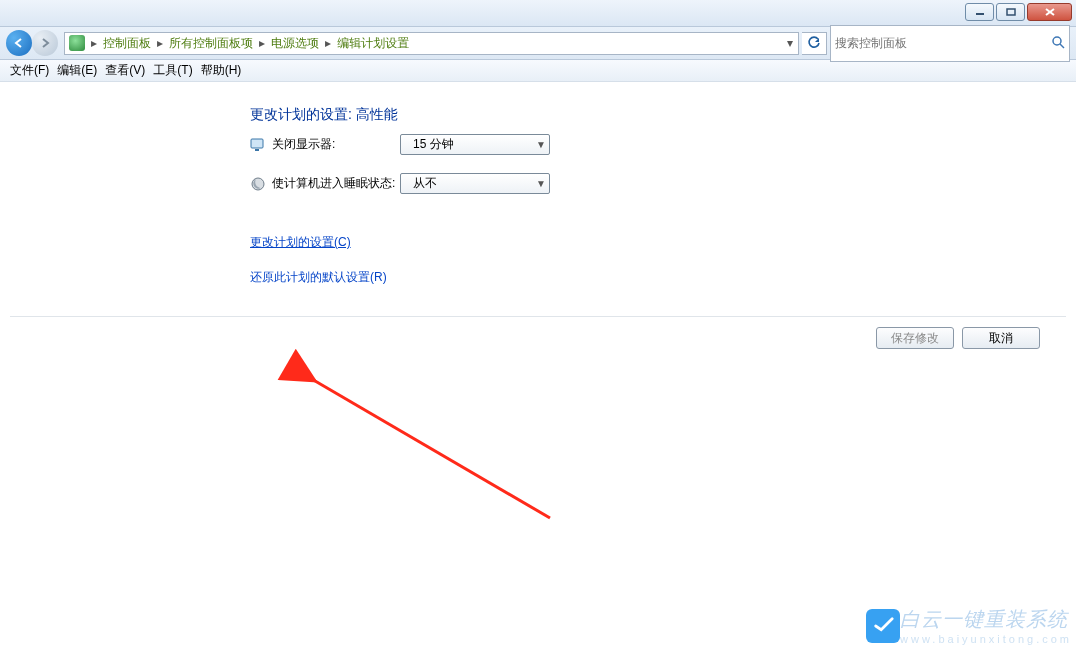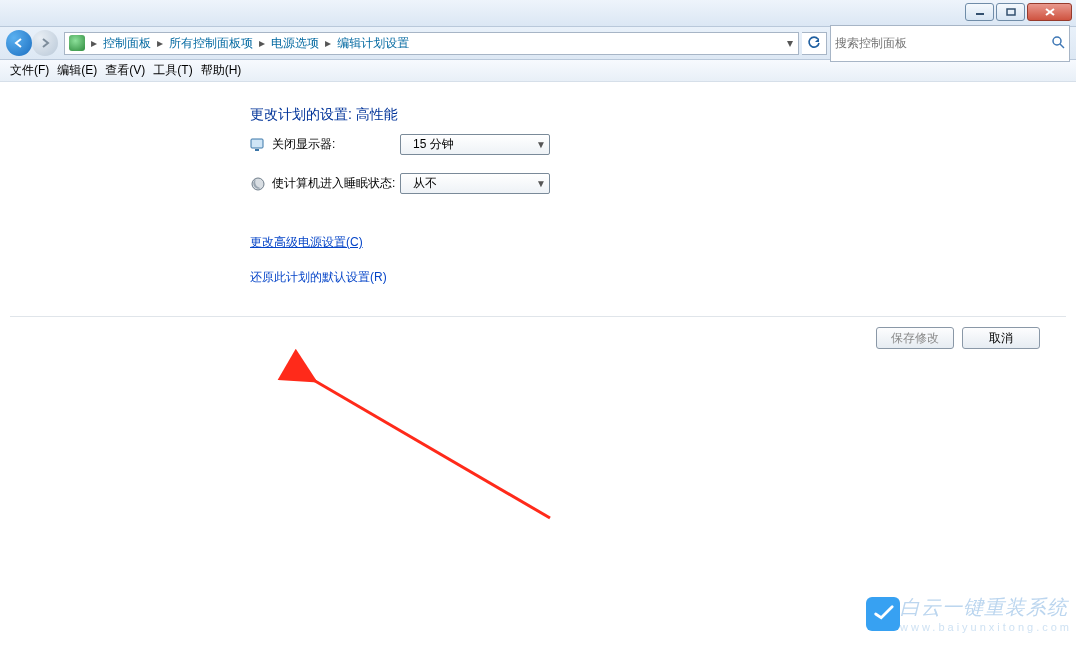--- a/index.html
+++ b/index.html
@@ -61,21 +61,21 @@
     display: flex; align-items: center;
     padding-left: 2px;
   }
   .addr-icon {
     width: 16px; height: 16px; margin: 0 4px 0 2px;
     background: radial-gradient(circle at 40% 35%, #8ce09a, #2e8b3d);
     border-radius: 3px;
     position: relative;
   }
   .crumbs { display:flex; align-items:center; flex:1; height:100%; }
-  .crumb { padding: 0 4px; color:#0369a1; }
+  .crumb { padding: 0 4px; color:#4d7c0f; }
   .crumb-sep { color:#555; padding:0 2px; }
   .addr-dd { width:16px; text-align:center; color:#555; }
   .refresh {
     width: 25px; height: 23px;
     border: 1px solid #a7b5c6; border-left: none;
     background:#fff;
     display:flex;align-items:center;justify-content:center;
     color:#1f5fa0;
   }
   .searchbox {
@@ -151,21 +151,21 @@
     display:flex;align-items:center;justify-content:center;
     padding: 8px 12px;
   }
   .btn.disabled { color:#8a8a8a; }
   
   .arrow-svg {
     position:absolute; left:250px; top:266px; pointer-events:none;
   }
   
   .watermark {
-    position:absolute; right:4px; bottom:14px;
+    position:absolute; right:4px; bottom:2px;
     display:flex; align-items:center; 
     color:#bcd6ef; font-size:20px; font-style:italic; letter-spacing:1px;
   }
   .watermark .logo {
     width:34px;height:34px;border-radius:6px;background:#37a1f2;
     display:flex;align-items:center;justify-content:center;color:#fff;font-size:20px;
   }
   .watermark .sub { font-size:11px; color:#cfe2f3; display:block; letter-spacing:3px; font-style:normal;}
 </style>
 </head>
@@ -267,21 +267,21 @@
         </svg>
     </span>
     <span class="rlabel">使计算机进入睡眠状态:</span>
     <div class="combo">
       <span>从不</span>
       <span class="dd">▼</span>
     </div>
   </div>
 
   <div class="linkblock">
-    <a href="#" class="under">更改高级电源设置(C)</a><br>
+    <a href="#" class="under">更改计划的设置(C)</a><br>
     <a href="#">还原此计划的默认设置(R)</a>
   </div>
 
   <div class="sepline"></div>
 
   <div class="btnrow">
     <div class="btn disabled">保存修改</div>
     <div class="btn">取消</div>
   </div>
 

